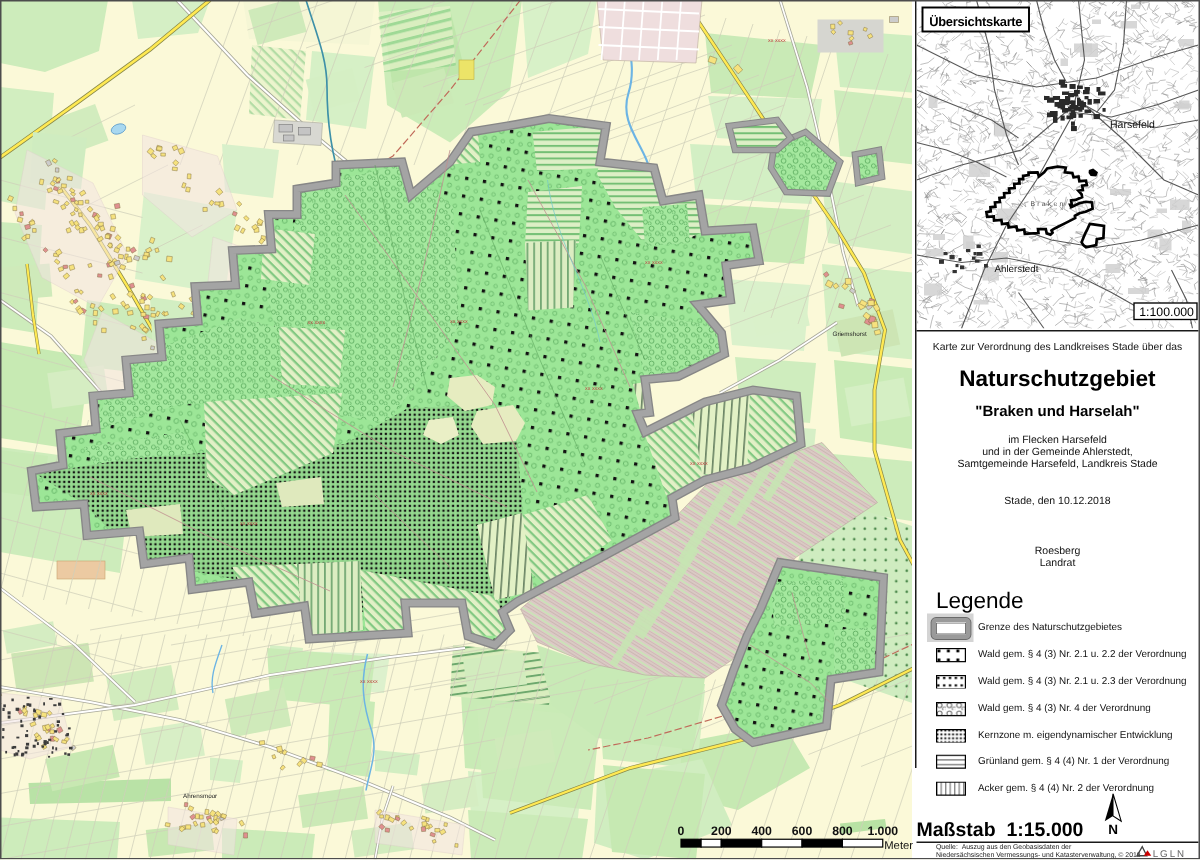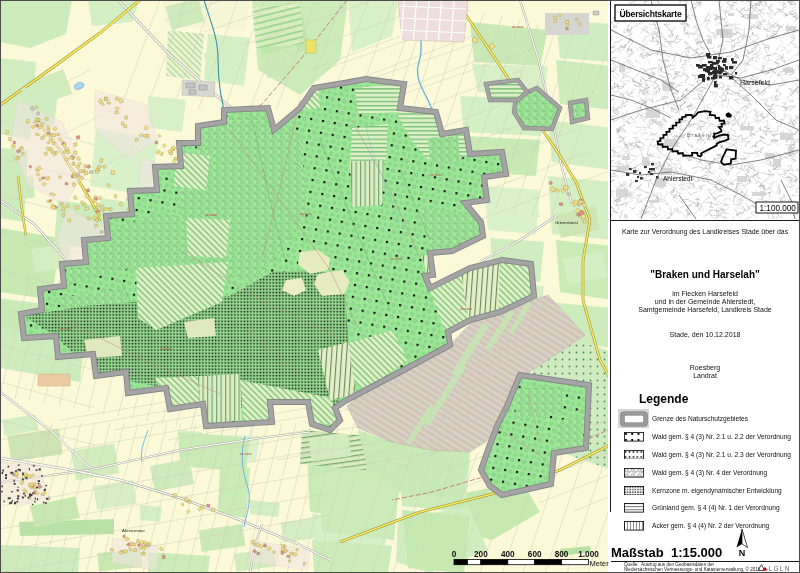--- a/index.html
+++ b/index.html
@@ -2022,25 +2022,26 @@
           <polygon points="115.5,149.3 125.0,150.6 124.6,158.7 120.2,159.4 119.8,163.4 113.0,164.8 111.4,163.6 110.1,161.6 111.2,158.6 112.5,155.6 113.7,153.3" fill="none" stroke="#000" stroke-width="1.8"></polygon>
           <polygon points="114.9,113.4 117.8,112.3 121.0,114.9 119.9,117.6 116.1,117.4 114.7,115.4" fill="#000"></polygon>
           <text x="76" y="137" font-size="4.5" fill="#555" letter-spacing="1.5">Braken</text>
           <rect x="4" y="5" width="71" height="16" fill="#fff" stroke="#000" stroke-width="1.3"></rect>
           <text x="39.5" y="17" font-size="8.6" font-weight="bold" fill="#000" text-anchor="middle" letter-spacing="-0.2">Übersichtskarte</text>
           <rect x="145" y="202" width="42" height="11" fill="#fff" stroke="#000" stroke-width="0.9"></rect>
           <text x="148.5" y="210.5" font-size="8.2" fill="#000">1:100.000</text>
         </svg>
       </div>
   <div style="position:absolute;left:0;top:228px;width:188px;text-align:center;font-size:6.9px;color:#111;white-space:nowrap">Karte zur Verordnung des Landkreises Stade über das</div>
+  <div style="position:absolute;left:0;top:244px;width:188px;text-align:center;font-size:15px;font-weight:bold;color:#000;white-space:nowrap">Naturschutzgebiet</div>
   <div style="position:absolute;left:0;top:269px;width:188px;text-align:center;font-size:10px;font-weight:bold;color:#000;white-space:nowrap">"Braken und Harselah"</div>
   <div style="position:absolute;left:0;top:290px;width:188px;text-align:center;font-size:7px;line-height:7.9px;color:#111">im Flecken Harsefeld<br>und in der Gemeinde Ahlerstedt,<br>Samtgemeinde Harsefeld, Landkreis Stade</div>
   <div style="position:absolute;left:0;top:331px;width:188px;text-align:center;font-size:7px;color:#111">Stade, den 10.12.2018</div>
   <div style="position:absolute;left:0;top:364px;width:188px;text-align:center;font-size:7px;line-height:7.9px;color:#111">Roesberg<br>Landrat</div>
-  <div style="position:absolute;left:28px;top:392px;font-size:12px;font-weight:bold;color:#000">Legende</div>
+  <div style="position:absolute;left:13px;top:392px;font-size:15px;font-weight:normal;color:#000">Legende</div>
   <div style="position:absolute;left:7px;top:409px;width:31px;height:19px;background:#d4d4d4"></div>
       <div style="position:absolute;left:9.5px;top:411.5px;width:26px;height:14px;background:#fff;border:3.2px solid #9a9a9a;border-radius:3px;box-sizing:border-box;box-shadow:0 0 0 0.6px #6a6a6a, inset 0 0 0 0.6px #6a6a6a"></div>
       <div style="position:absolute;left:41px;top:415.2px;font-size:6.6px;color:#111;white-space:nowrap">Grenze des Naturschutzgebietes</div>
       <svg width="20" height="9.5" viewBox="0 0 20 9.5" style="position:absolute;left:13px;top:432px">
 <defs>
 <pattern id="lDots1" width="6.3" height="6" patternUnits="userSpaceOnUse">
   <rect width="6.3" height="6" fill="#fff"></rect>
             <rect x="1" y="1" width="1.9" height="1.9" fill="#000"></rect>
 </pattern>
 <pattern id="lDots2" width="3.9" height="5" patternUnits="userSpaceOnUse">

